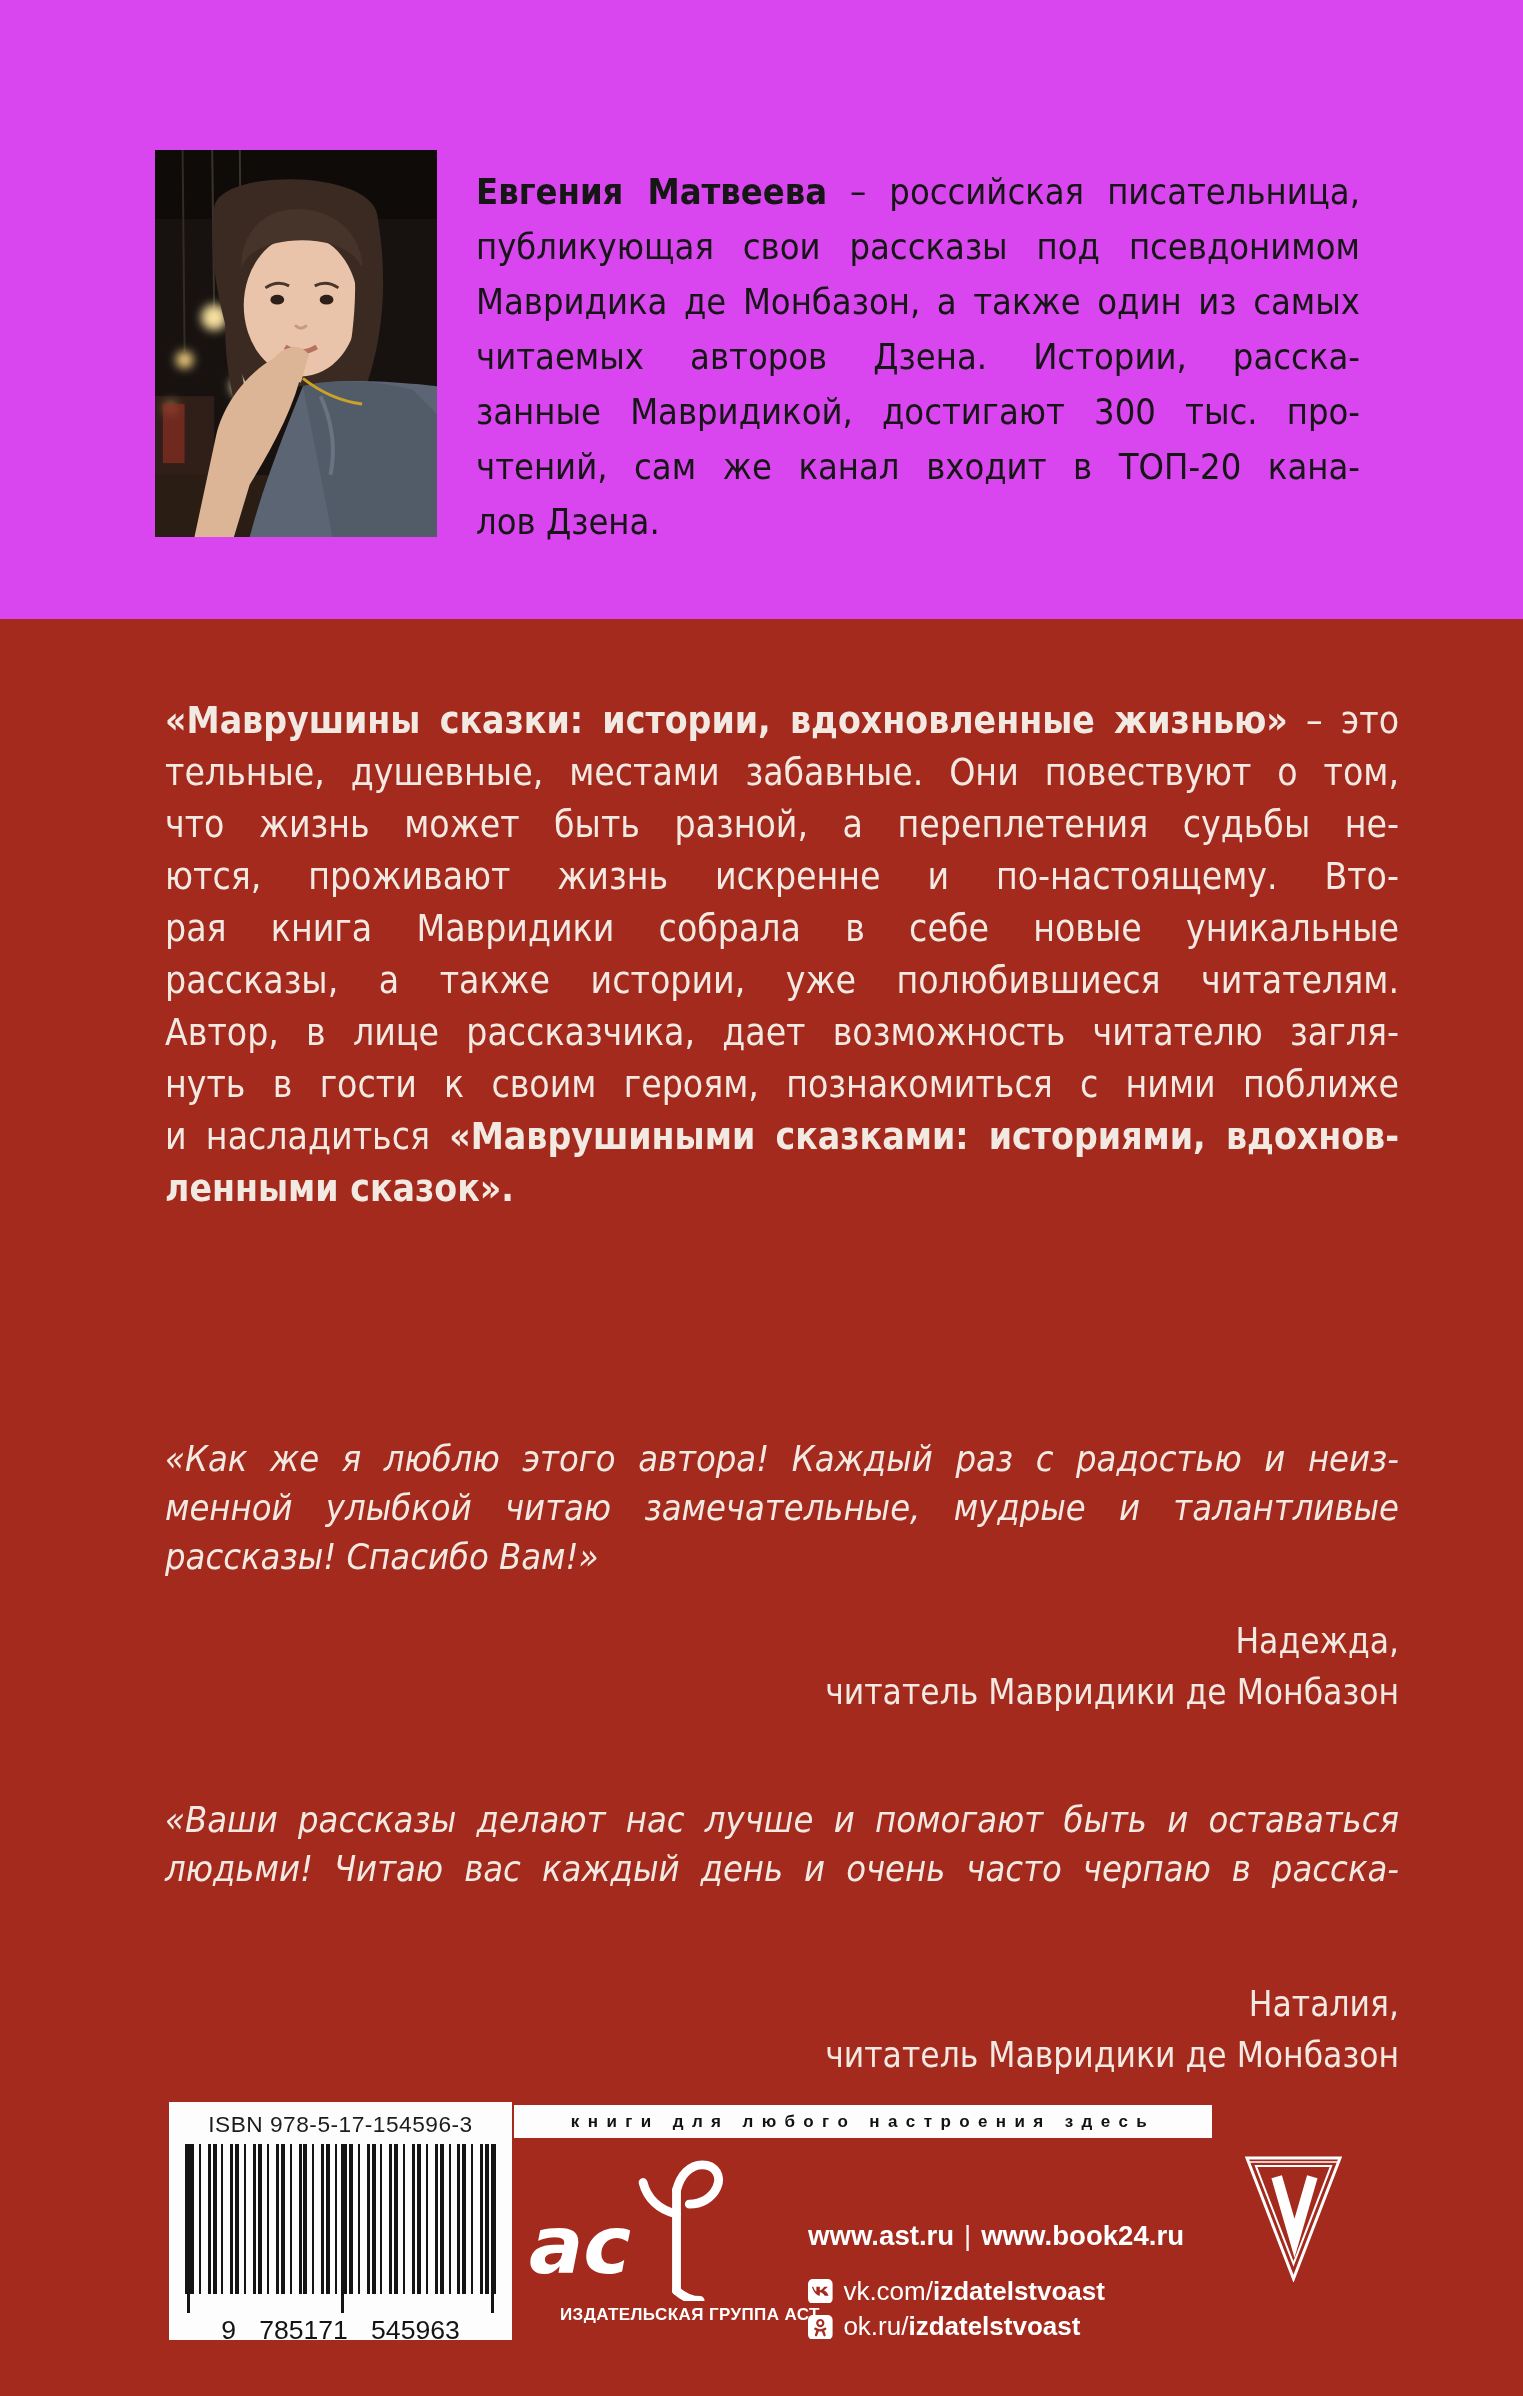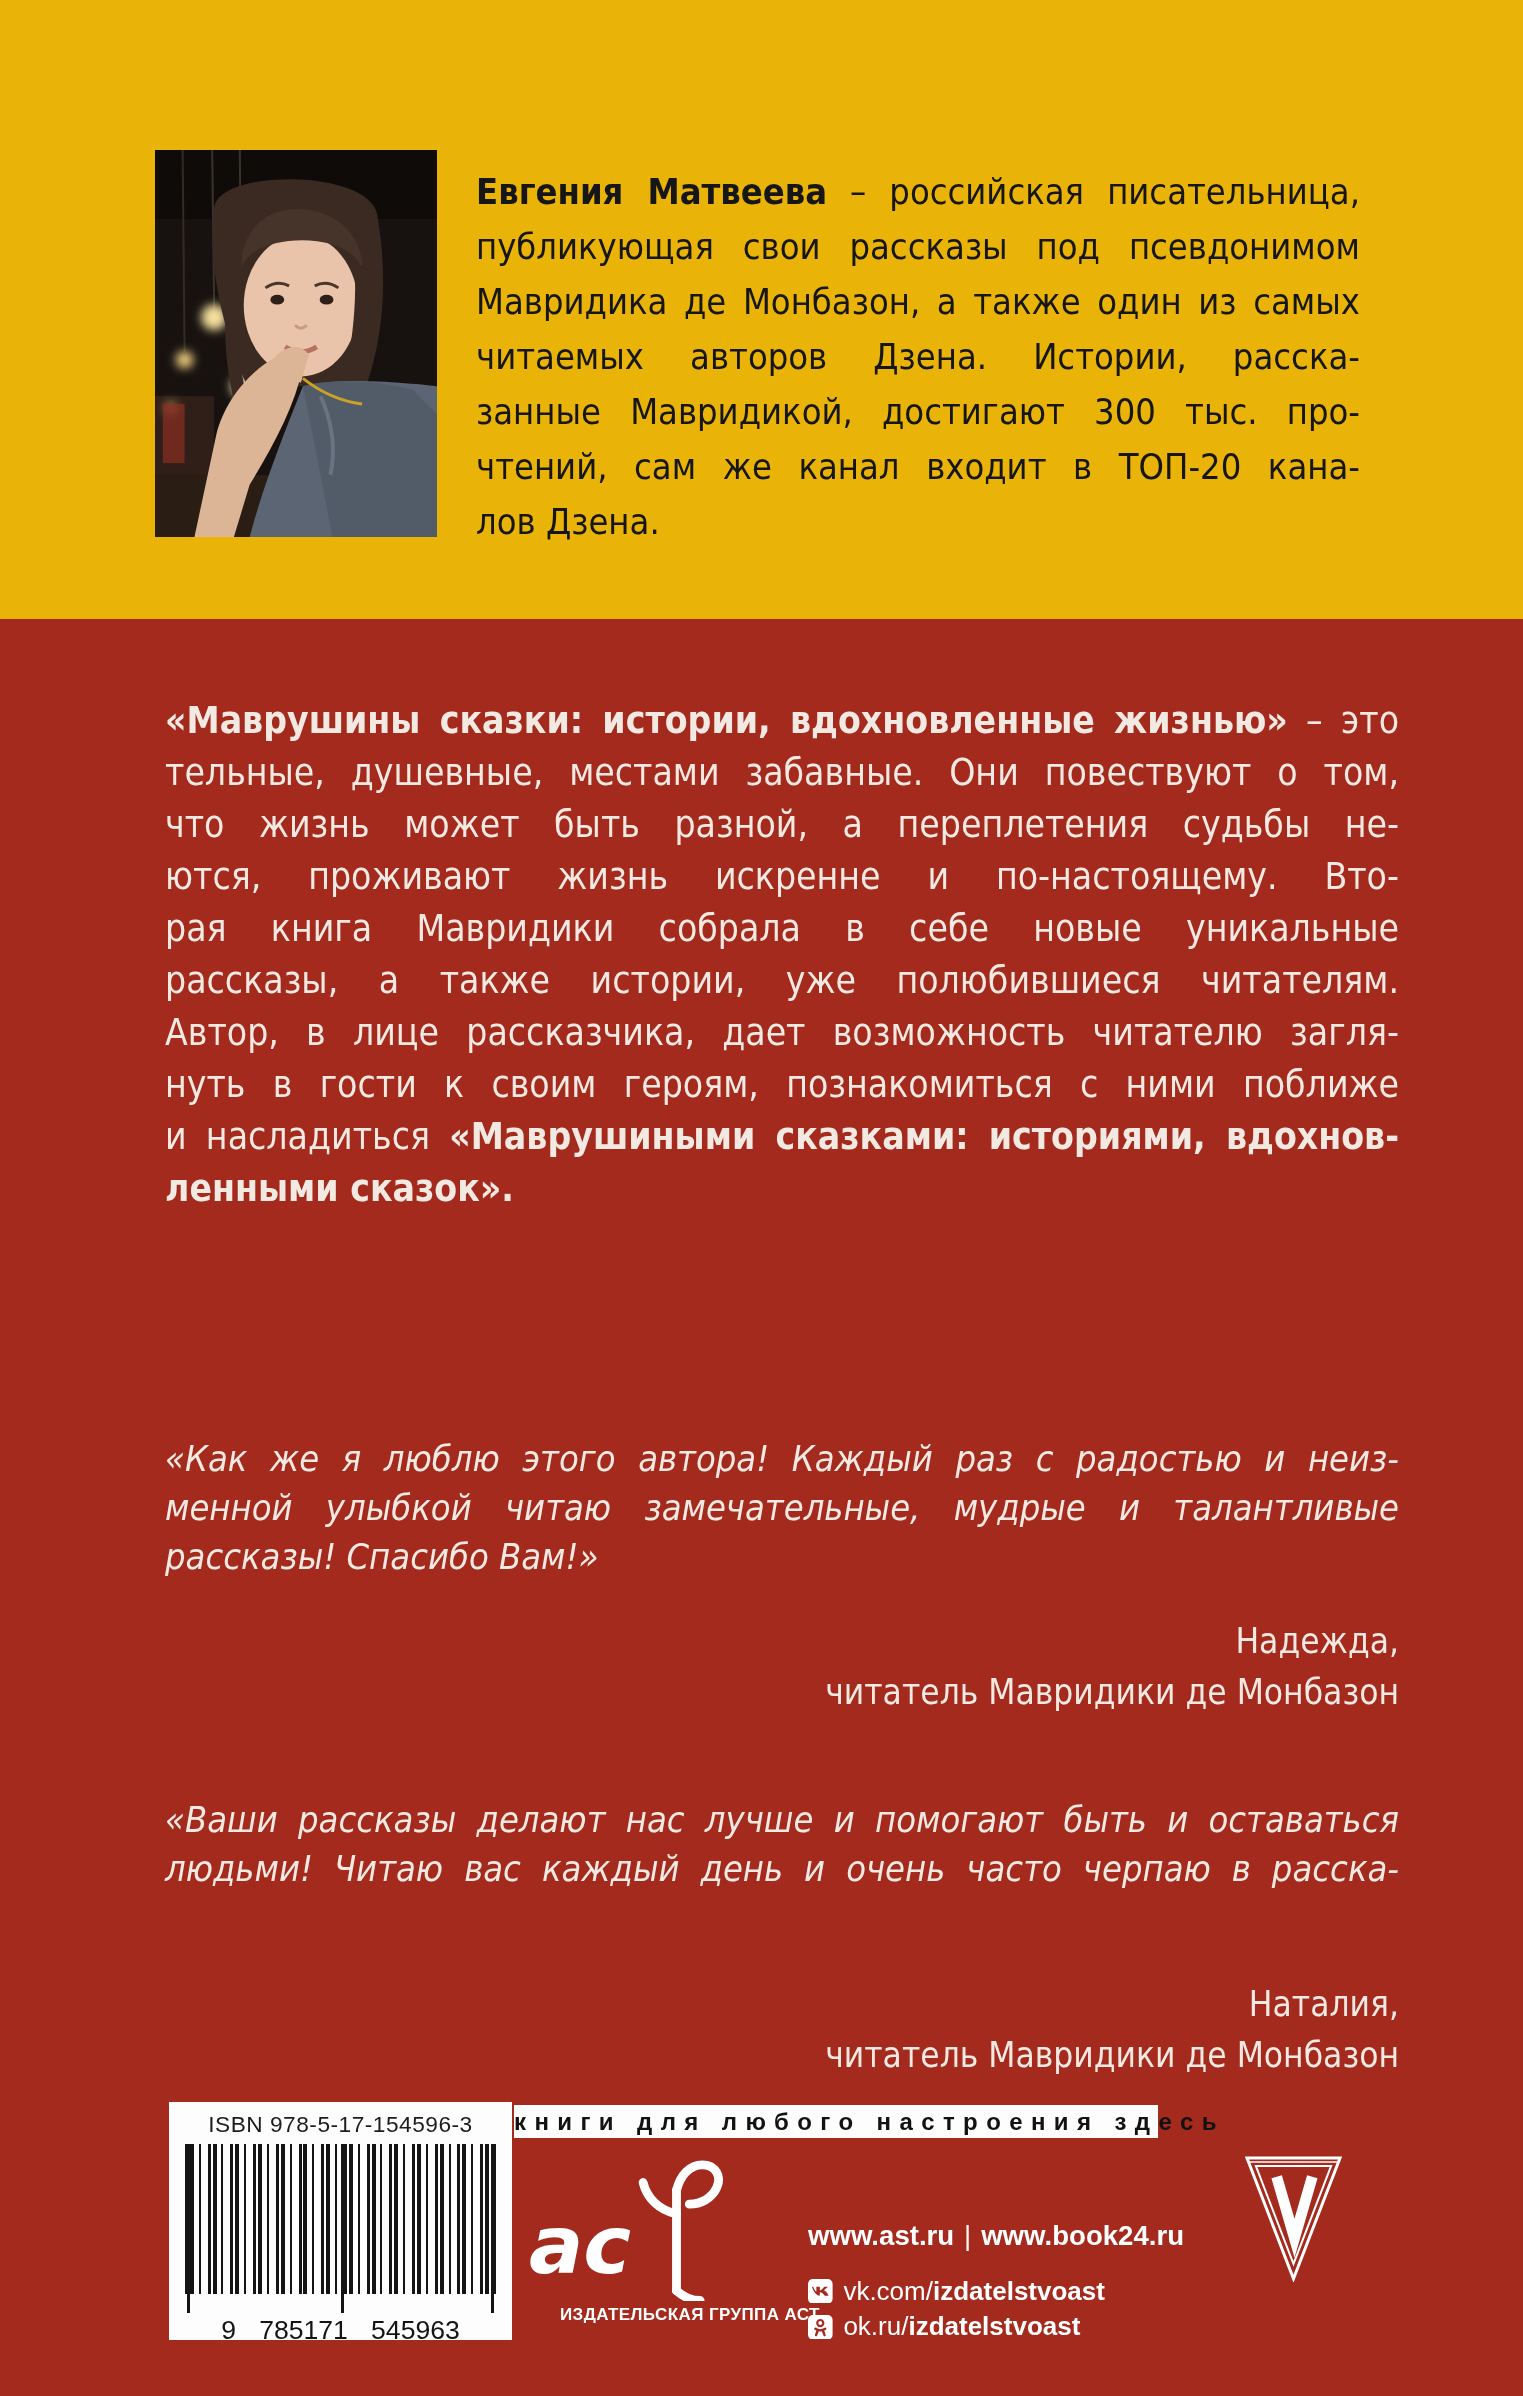--- a/index.html
+++ b/index.html
@@ -1,16 +1,16 @@
 <!DOCTYPE html>
 <html><head>
 <meta charset="utf-8">
 <style>
   html,body{margin:0;padding:0;background:#e8e8e8;}
-  .page{position:relative;width:1524px;height:2397px;background:#eab308;overflow:hidden;
+  .page{position:relative;width:1524px;height:2397px;background:#d946ef;overflow:hidden;
         font-family:"Liberation Sans",sans-serif;}
   
   .photo{position:absolute;left:155px;top:150px;width:282px;height:387px;overflow:hidden;}
   .photo svg{display:block;width:100%;height:100%;}
   .bio{position:absolute;left:476px;top:164px;width:884px;color:#161616;
        font-family:"DejaVu Sans","Liberation Sans",sans-serif;font-stretch:condensed;
        font-size:36px;line-height:55px;}
   .jl{text-align:justify;text-align-last:justify;}
   .jl.last{text-align-last:left;}
   .b{font-weight:bold;}
@@ -27,22 +27,22 @@
   .s2{top:1360px;}
   
   .isbnbox{position:absolute;left:169px;top:1483px;width:343px;height:238px;background:#fdfdfd;}
   .isbnline{margin-top:8.9px;text-align:center;font-size:22.7px;color:#1c1c1c;letter-spacing:0.5px;}
   .barcode{position:relative;margin:5.9px 15.8px 0 15.8px;height:150px;
            background:repeating-linear-gradient(90deg,#141414 0 3px,#fdfdfd 3px 4.9px,#141414 4.9px 8.9px,
            #fdfdfd 8.9px 13.8px,#141414 13.8px 15.8px,#fdfdfd 15.8px 22.7px);}
   .guard{position:absolute;top:0;width:3px;height:169px;background:#141414;}
   .g1{left:2px;} .g2{left:50%;} .g3{right:2px;}
   .digits{margin-top:21.7px;text-align:center;font-size:26.6px;color:#141414;word-spacing:15.8px;}
-  .band{position:absolute;left:514px;top:1486px;width:644px;height:32.5px;background:#fdfdfd;
-        color:#121212;font-weight:bold;font-size:24px;letter-spacing:8.4px;line-height:33px;
+  .band{position:absolute;left:514px;top:1486px;width:698px;height:32.5px;background:#fdfdfd;
+        color:#121212;font-weight:bold;font-size:17px;letter-spacing:8.4px;line-height:33px;
         text-align:center;white-space:nowrap;}
   .astlogo{position:absolute;left:527px;top:1534px;width:241px;height:148px;}
   .astcaption{position:absolute;left:527px;top:1686px;width:241px;color:#fff;
               font-size:17px;font-weight:bold;letter-spacing:0.4px;white-space:nowrap;margin-left:33px;}
   .links{position:absolute;left:808px;top:1601px;width:414px;color:#fff;}
   .sites{font-size:27.6px;font-weight:bold;margin-bottom:23.6px;white-space:nowrap;}
   .sites .sep{font-weight:normal;padding:0 9.9px;opacity:.95;}
   .lrow{display:flex;align-items:center;margin-bottom:4.9px;font-size:26px;white-space:nowrap;}
   .lrow svg{margin-right:10.8px;flex:0 0 auto;}
   .pennant{position:absolute;left:1244px;top:1536px;width:99px;height:126px;}

